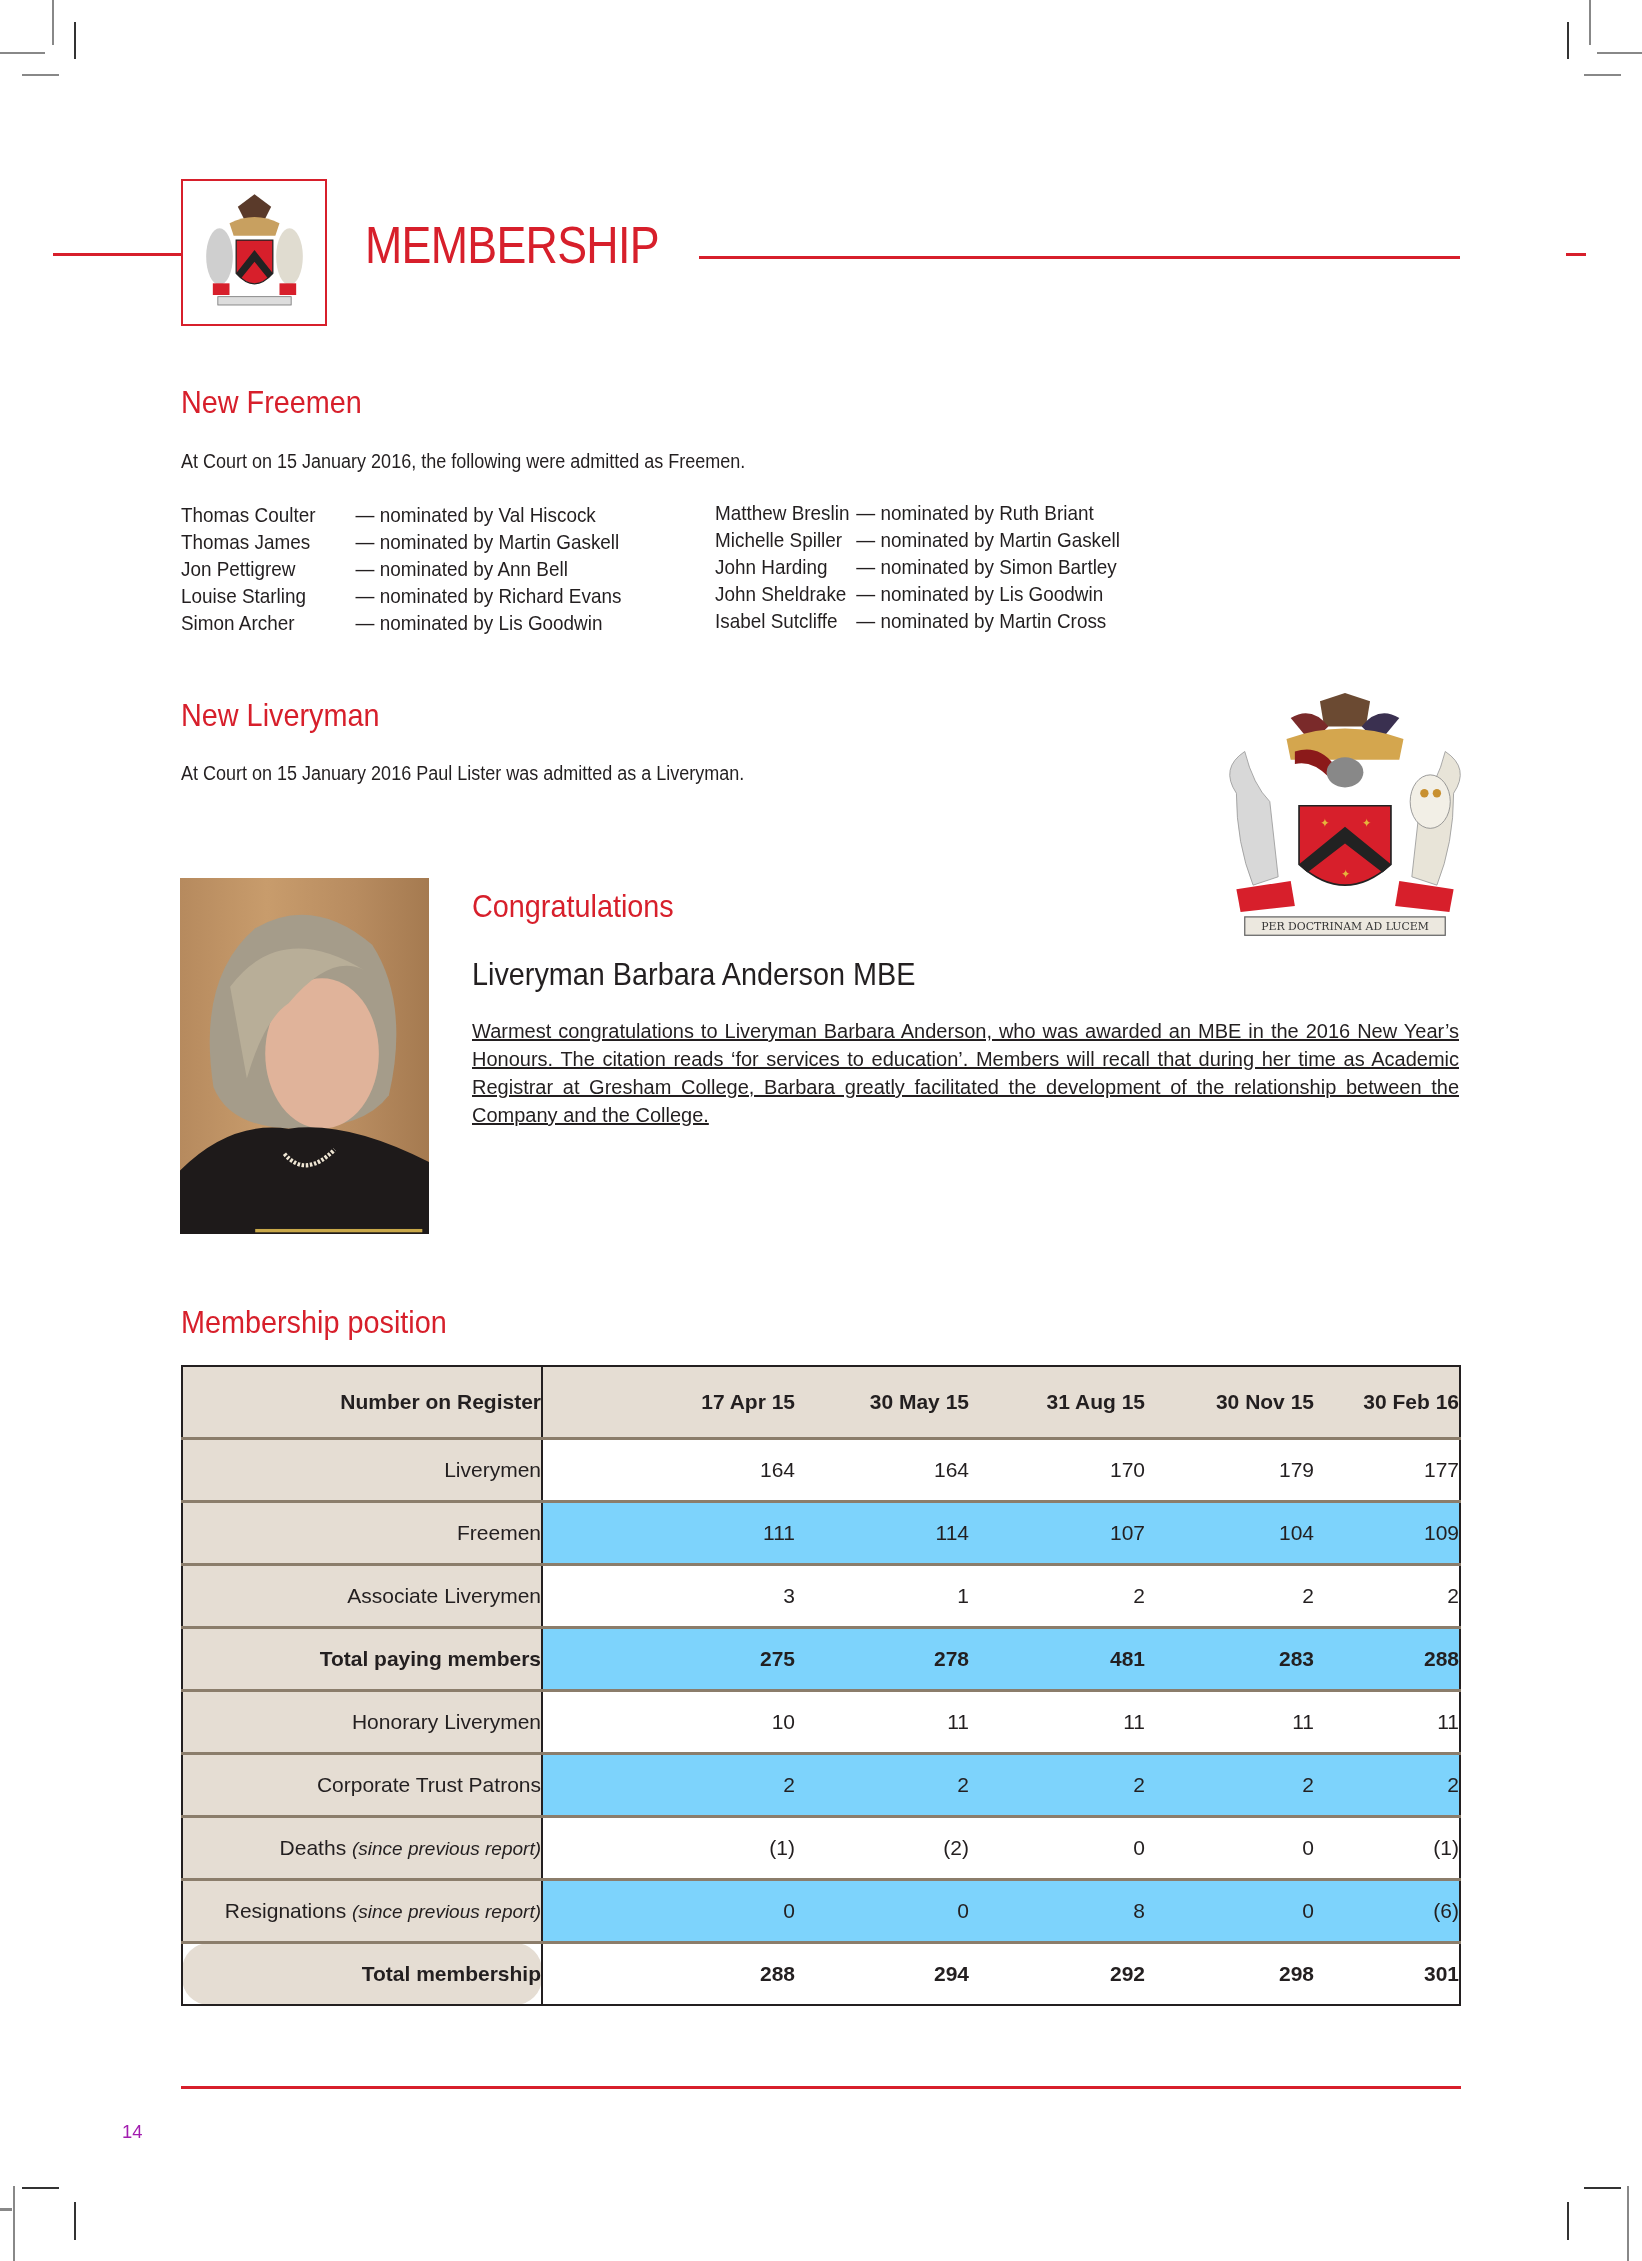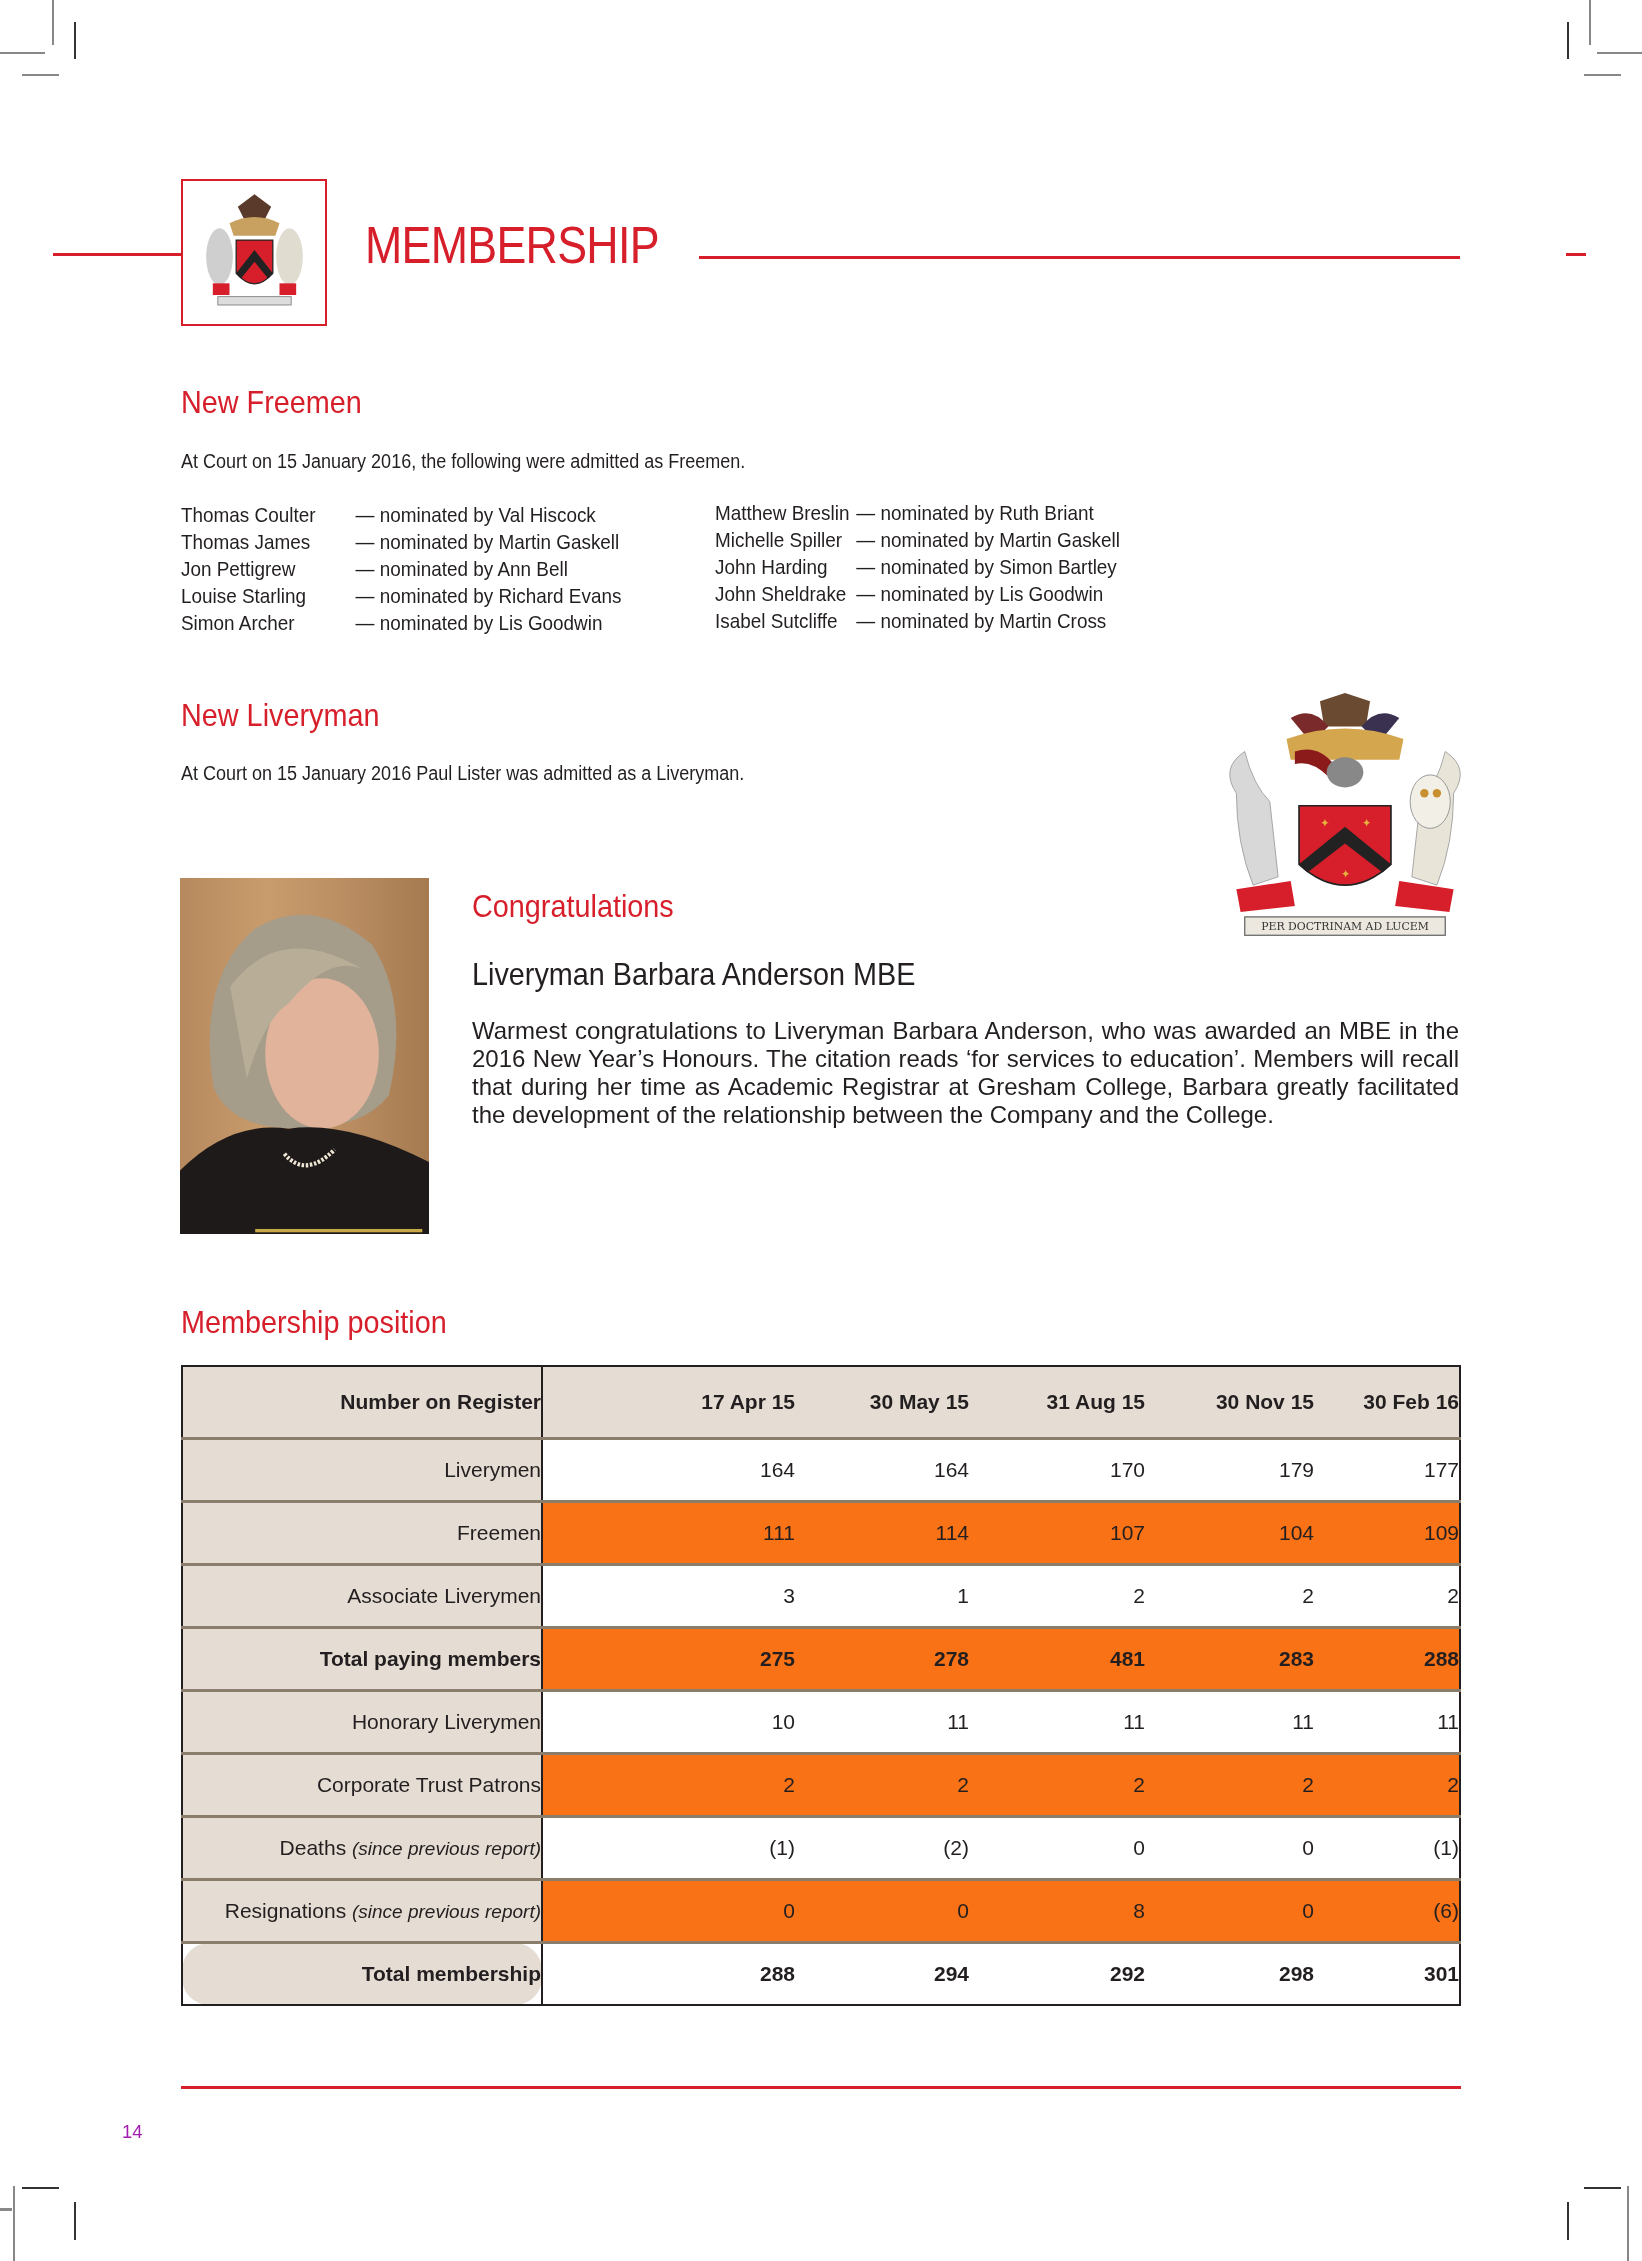--- a/index.html
+++ b/index.html
@@ -8,28 +8,28 @@
   .crop{position:absolute;background:#888;}
   .rule{position:absolute;background:#d71f2b;height:2.5px;}
   .title{left:365px;top:219px;font-size:52px;font-weight:normal;letter-spacing:-0.8px;color:#d71f2b;line-height:1;transform:scaleX(0.86);transform-origin:left;}
   .h2{font-size:32px;color:#d71f2b;line-height:1;transform:scaleX(0.9);transform-origin:left;white-space:nowrap;}
   .body{font-size:20px;line-height:27px;white-space:nowrap;transform:scaleX(0.9);transform-origin:left;}
   .list{font-size:21px;line-height:27px;}
   .list .row{display:flex;white-space:nowrap;}
   .list .name{display:inline-block;}
   .crest-box{left:181px;top:179px;width:146px;height:147px;border:2.5px solid #d71f2b;box-sizing:border-box;background:#fff;display:flex;align-items:center;justify-content:center;}
   .photo{left:180px;top:878px;width:249px;height:356px;background:linear-gradient(90deg,#b68a5e 0%,#c89c6c 35%,#b88c60 70%,#a57a50 100%);overflow:hidden;}
-  .para{left:472px;top:1017px;width:987px;font-size:24px;line-height:28px;text-align:justify;}
+  .para{left:472px;top:1017px;width:987px;font-size:20px;line-height:28px;text-align:justify;text-decoration:underline;}
   table.pos{position:absolute;left:181px;top:1365px;width:1280px;border-collapse:collapse;border:2.5px solid #231f20;font-size:21px;}
   table.pos td,table.pos th{height:60px;padding:0 0 0 22px;text-align:right;border-bottom:3.3px solid #8b7d6b;font-weight:normal;}
   table.pos tr:last-child td{border-bottom:none;border-radius:27px;}
   table.pos td.lbl,table.pos th.lbl{background:#e5ddd3;width:336px;border-right:2.5px solid #231f20;}
   table.pos th{background:#e5ddd3;font-weight:bold;height:70px;}
   table.pos th.col{padding-left:0;}
-  table.pos tr.shade td.v{background:#f97316;}
+  table.pos tr.shade td.v{background:#7dd3fc;}
   table.pos tr.bold td{font-weight:bold;}
   table.pos td.v{padding-left:0;margin-left:44px;}
   .c1{width:180px;} .c2{width:174px;} .c3{width:176px;} .c4{width:169px;}
   .pad{padding-left:72px !important;}
 </style>
 </head>
 <body>
 
 <div class="crop" style="left:52px;top:0;width:1.7px;height:45px;"></div>
 <div class="crop" style="left:74px;top:22px;width:1.7px;height:37px;background:#333;"></div>

